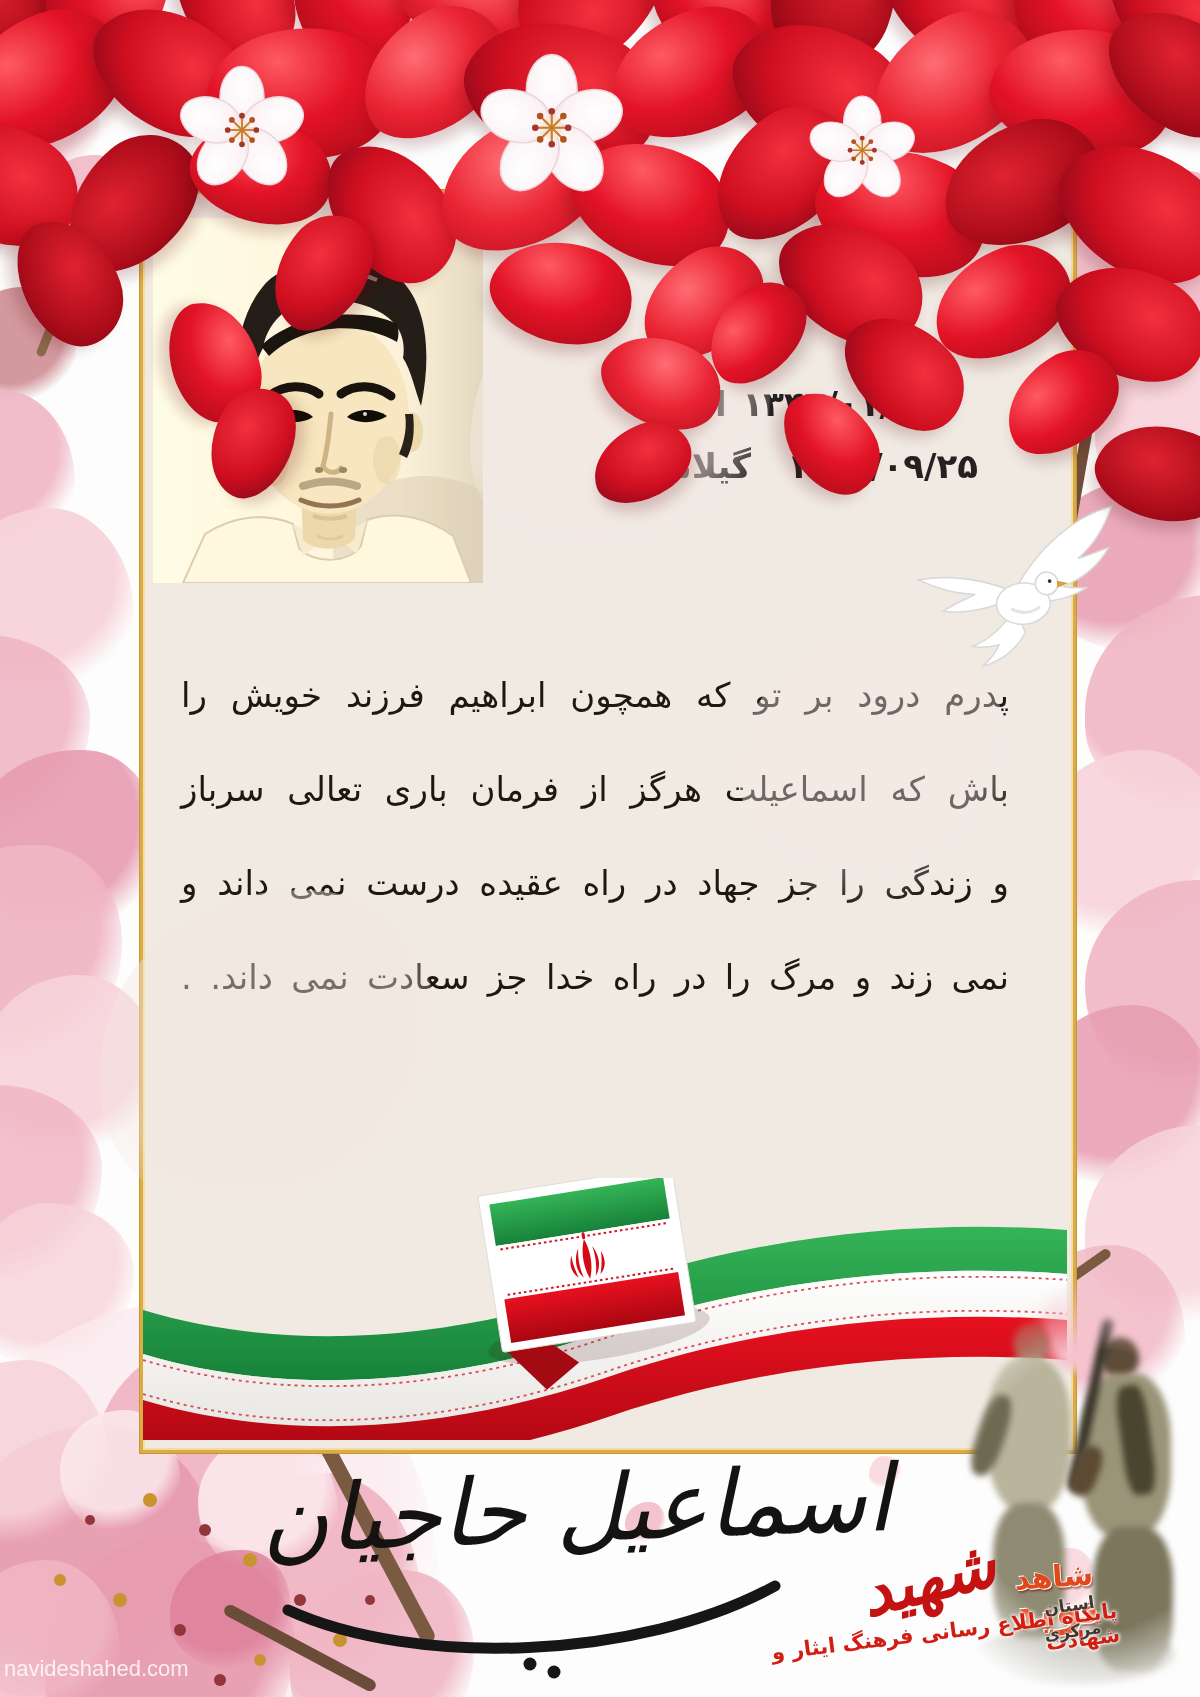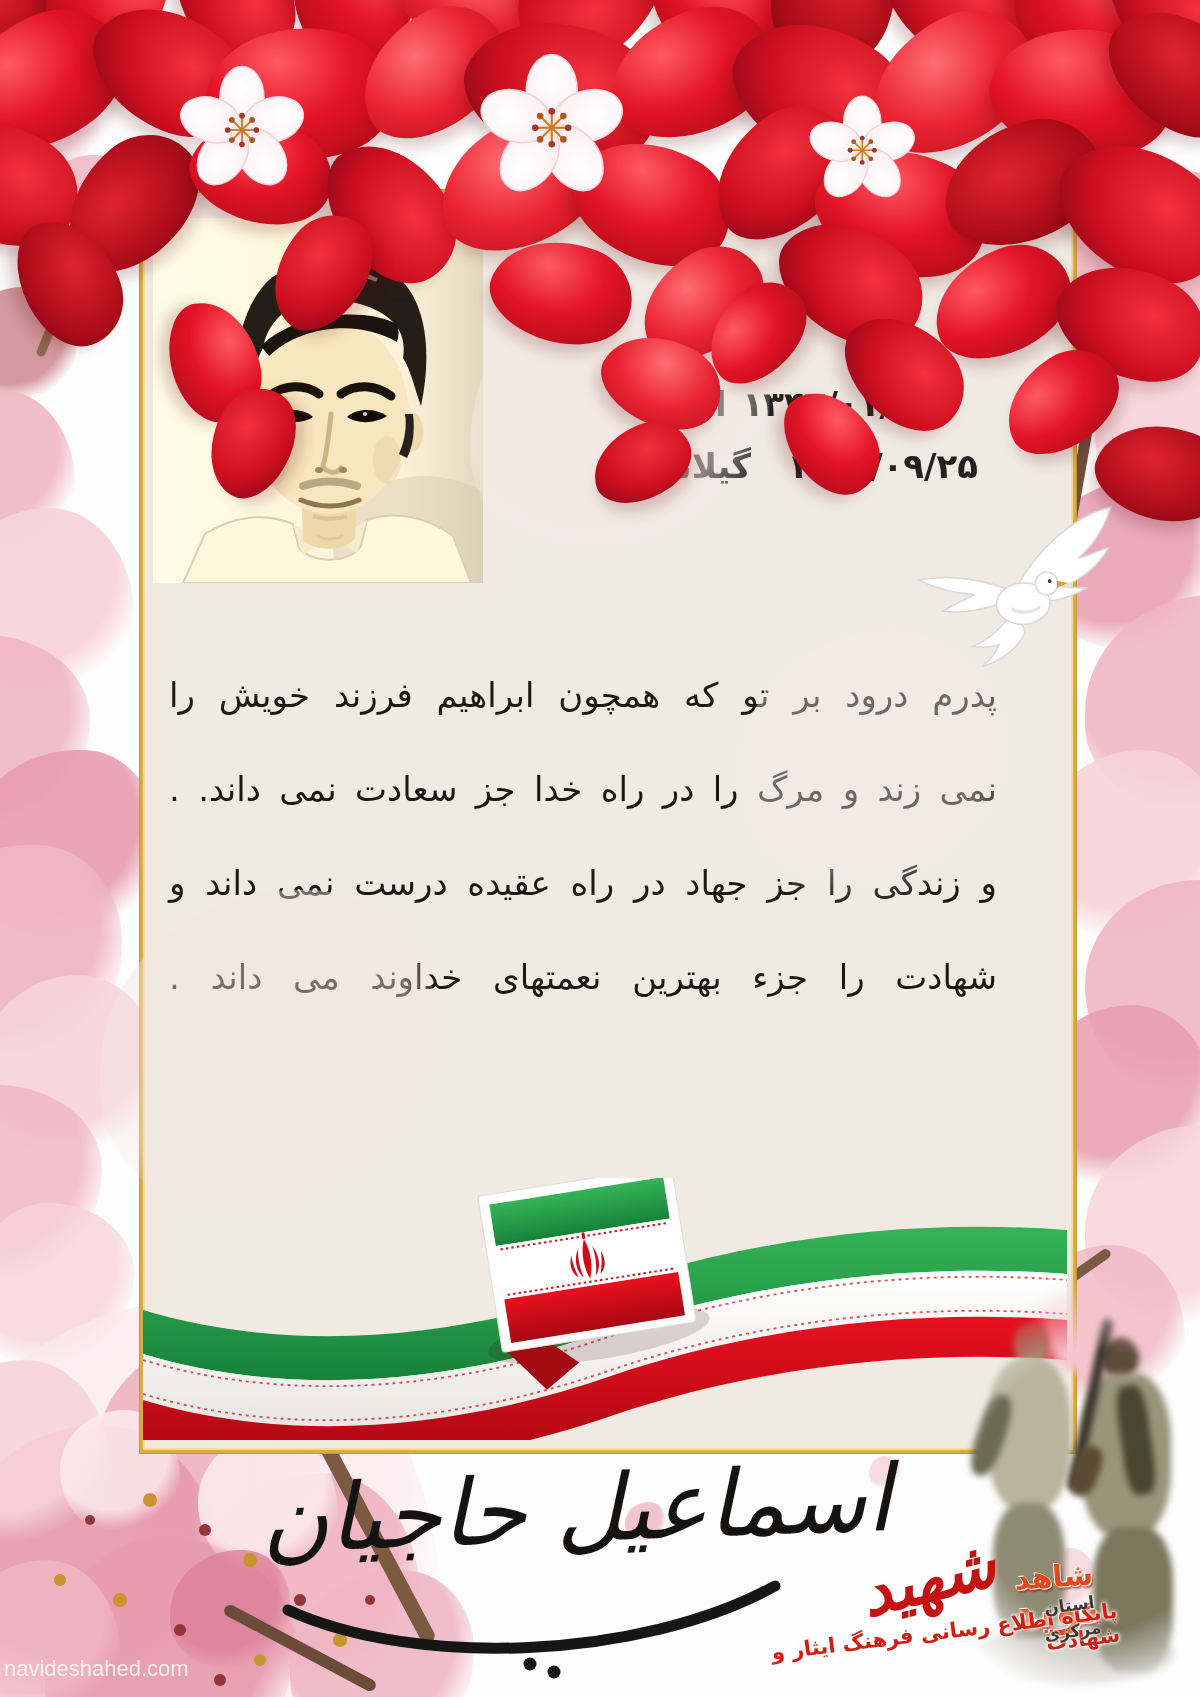--- a/index.html
+++ b/index.html
@@ -23,21 +23,21 @@
   .card{position:absolute;left:140px;top:190px;width:930px;height:1257px;z-index:1;
         background:#f0eae3;border:3px solid #dcab44;
         box-shadow:inset 0 0 0 2px #f3ddA0, 0 0 0 1px #c3963a;}
   .portrait{position:absolute;left:10px;top:25px;width:330px;height:365px;
             filter:sepia(.15) contrast(1.03);}
   .dates{position:absolute;top:180px;right:95px;direction:rtl;text-align:center;
          color:#262020;font-weight:bold;font-size:34px;line-height:62px;}
   .dates .plc{margin-right:16px;}
   .dates .gap-wide{margin-right:36px;}
   .dove{position:absolute;left:770px;top:312px;width:210px;height:165px;transform:rotate(-4deg);}
-  .letter{position:absolute;left:26px;top:455px;width:828px;direction:rtl;color:#1e1813;
+  .letter{position:absolute;left:38px;top:455px;width:828px;direction:rtl;color:#1e1813;
           font-size:34px;line-height:94px;}
   .letter .line{text-align:justify;text-align-last:justify;height:94px;overflow:visible;}
   .ribbon{position:absolute;left:0;top:985px;width:924px;height:262px;overflow:hidden;}
 
   
   .signature{position:absolute;left:200px;top:1450px;width:820px;height:240px;z-index:3;direction:rtl;}
   .sig-title{position:absolute;right:24px;top:92px;font-size:64px;font-weight:bold;font-style:italic;
              color:#c41212;transform:rotate(-14deg);white-space:nowrap;}
   .sig-name{position:absolute;right:128px;top:6px;font-size:92px;font-style:italic;color:#151312;
             transform:rotate(-2deg);white-space:nowrap;}
@@ -206,23 +206,23 @@
           <circle cx="128" cy="78" r="11"></circle>
         </g>
         <path d="M138,76 L149,79 L138,83 Z" fill="#d8a13e"></path>
         <circle cx="131" cy="76" r="1.8" fill="#333"></circle>
         <path d="M92,100 C100,106 112,106 120,100" stroke="#e4e4e4" stroke-width="3" fill="none"></path>
       </svg>
     </div>
 
     <div class="letter">
       <div class="line">پدرم درود بر تو که همچون ابراهیم فرزند خویش را</div>
+      <div class="line">باش که اسماعیلت هرگز از فرمان باری تعالی سرباز</div>
+      <div class="line">و زندگی را جز جهاد در راه عقیده درست نمی داند و</div>
       <div class="line">نمی زند و مرگ را در راه خدا جز سعادت نمی داند. .</div>
-      <div class="line">و زندگی را جز جهاد در راه عقیده درست نمی داند و</div>
-      <div class="line">شهادت را جزء بهترین نعمتهای خداوند می داند .</div>
     </div>
 
     <div class="ribbon">
       <svg viewBox="0 0 924 262" width="924" height="262">
         <path d="M0,132 C160,180 330,156 468,108 C628,54 788,42 924,52 L924,96 C788,86 628,98 468,152 C330,200 160,224 0,176 Z" fill="url(#ggr)"></path>
         <path d="M0,176 C160,224 330,200 468,152 C628,98 788,86 924,96 L924,142 C788,132 628,144 468,198 C330,246 160,270 0,222 Z" fill="url(#gwh)"></path>
         <path d="M0,182 C160,230 330,206 468,158 C628,104 788,92 924,102" stroke="#cf1422" stroke-width="1.8" stroke-dasharray="3 4" fill="none" opacity="0.75"></path>
         <path d="M0,216 C160,264 330,240 468,192 C628,138 788,126 924,136" stroke="#cf1422" stroke-width="1.8" stroke-dasharray="3 4" fill="none" opacity="0.75"></path>
         <path d="M0,222 C160,270 330,246 468,198 C628,144 788,132 924,142 L924,182 C788,172 628,184 468,238 C330,286 160,308 0,262 Z" fill="url(#grd)"></path>
         <g transform="translate(352,6) rotate(-9 92 75)">

